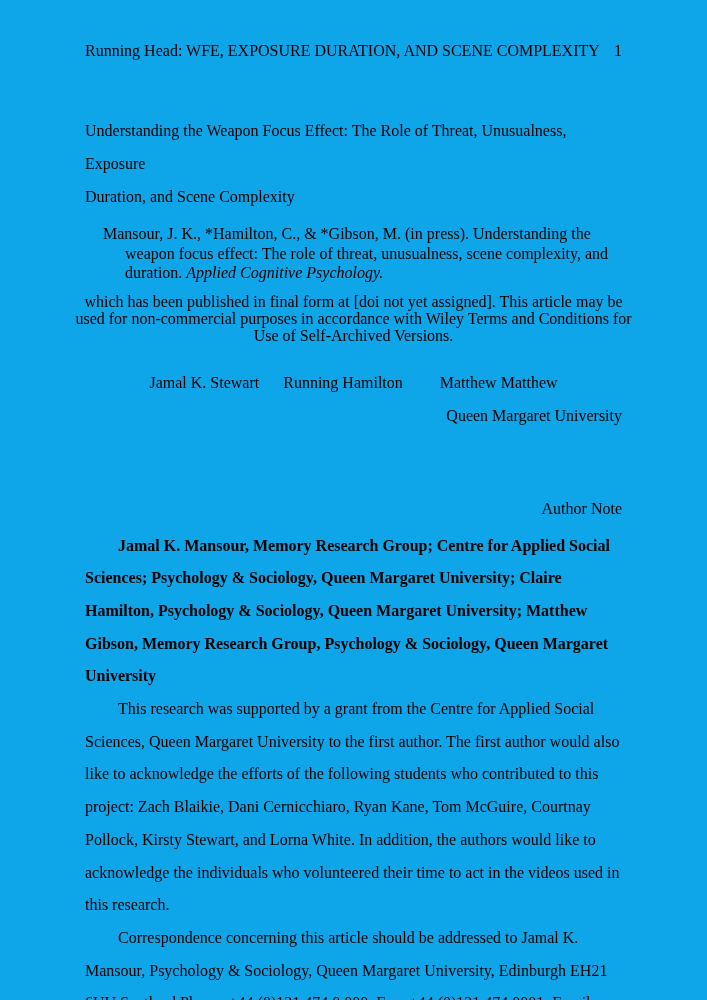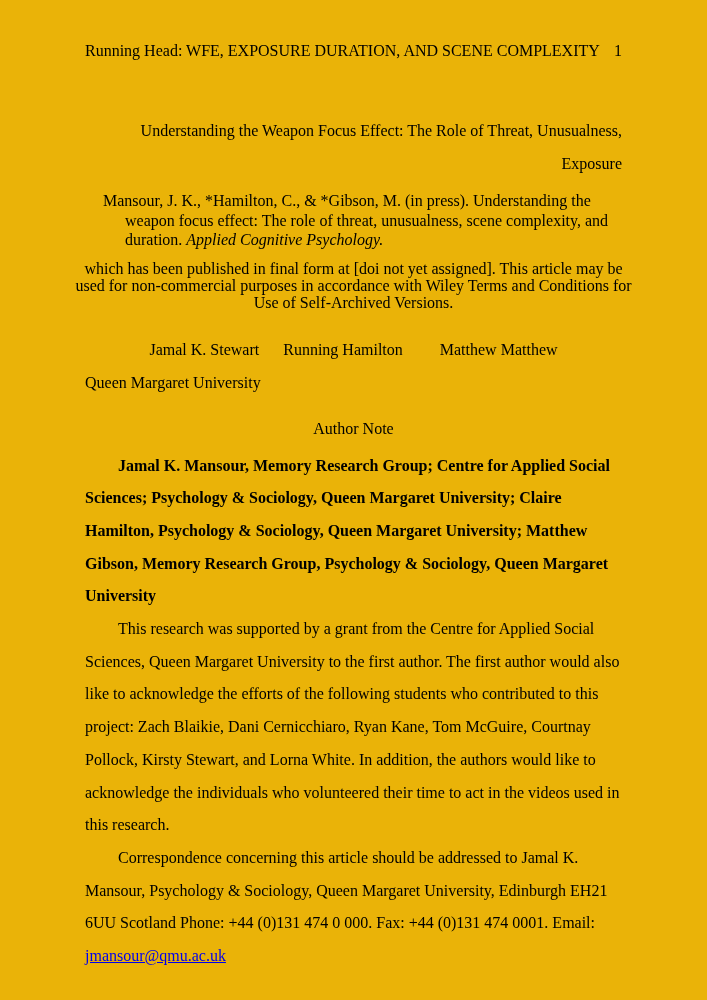--- a/index.html
+++ b/index.html
@@ -5,36 +5,36 @@
   html, body {
     margin: 0;
     padding: 0;
     background: #ffffff;
   }
   .page {
     position: relative;
     width: 707px;
     height: 1000px;
     box-sizing: border-box;
-    background: #eab308;
+    background: #0ea5e9;
     color: #000000;
     font-family: "Liberation Serif", "DejaVu Serif", serif;
     font-size: 16px;
     padding: 42px 85px 0 85px;
     overflow: hidden;
   }
   .header-row {
     display: flex;
     justify-content: space-between;
     align-items: baseline;
     line-height: 17px;
   }
   .title-block {
     margin-top: 55px;
-    text-align: right;
+    text-align: left;
   }
   .title-line {
     line-height: 33px;
   }
   .peer-intro {
     margin-top: 18px;
     line-height: 20px;
   }
   .citation {
     margin-top: 11px;
@@ -56,26 +56,26 @@
     text-align: center;
     line-height: 17px;
   }
   .authors-row .author-name {
     display: inline-block;
   }
   .authors-row .author-name.gap-sm { margin-left: 20px; }
   .authors-row .author-name.gap-lg { margin-left: 33px; }
   .affiliation {
     margin-top: 16px;
-    text-align: left;
+    text-align: right;
     line-height: 17px;
   }
   .note-heading {
-    margin-top: 29px;
-    text-align: center;
+    margin-top: 76px;
+    text-align: right;
     line-height: 17px;
   }
   .body-para {
     margin: 0;
     line-height: 32.7px;
     text-indent: 33px;
     text-align: left;
   }
   .body-para.first {
     margin-top: 13px;
@@ -92,20 +92,21 @@
 
 <div class="page">
 
   <div class="header-row">
     <span>Running Head: WFE, EXPOSURE DURATION, AND SCENE COMPLEXITY</span>
     <span>1</span>
   </div>
 
   <div class="title-block">
     <div class="title-line">Understanding the Weapon Focus Effect: The Role of Threat, Unusualness, Exposure</div>
+    <div class="title-line">Duration, and Scene Complexity</div>
   </div>
 
 
   <div class="citation">
     <span>Mansour, J. K., *Hamilton, C., &amp; *Gibson, M. (in press). Understanding the weapon focus effect: The role of threat, unusualness, scene complexity, and duration.</span>
     <em>Applied Cognitive Psychology.</em>
   </div>
 
   <div class="pub-note">which has been published in final form at [doi not yet assigned]. This article may be used for non-commercial purposes in accordance with Wiley Terms and Conditions for Use of Self-Archived Versions.</div>
 

